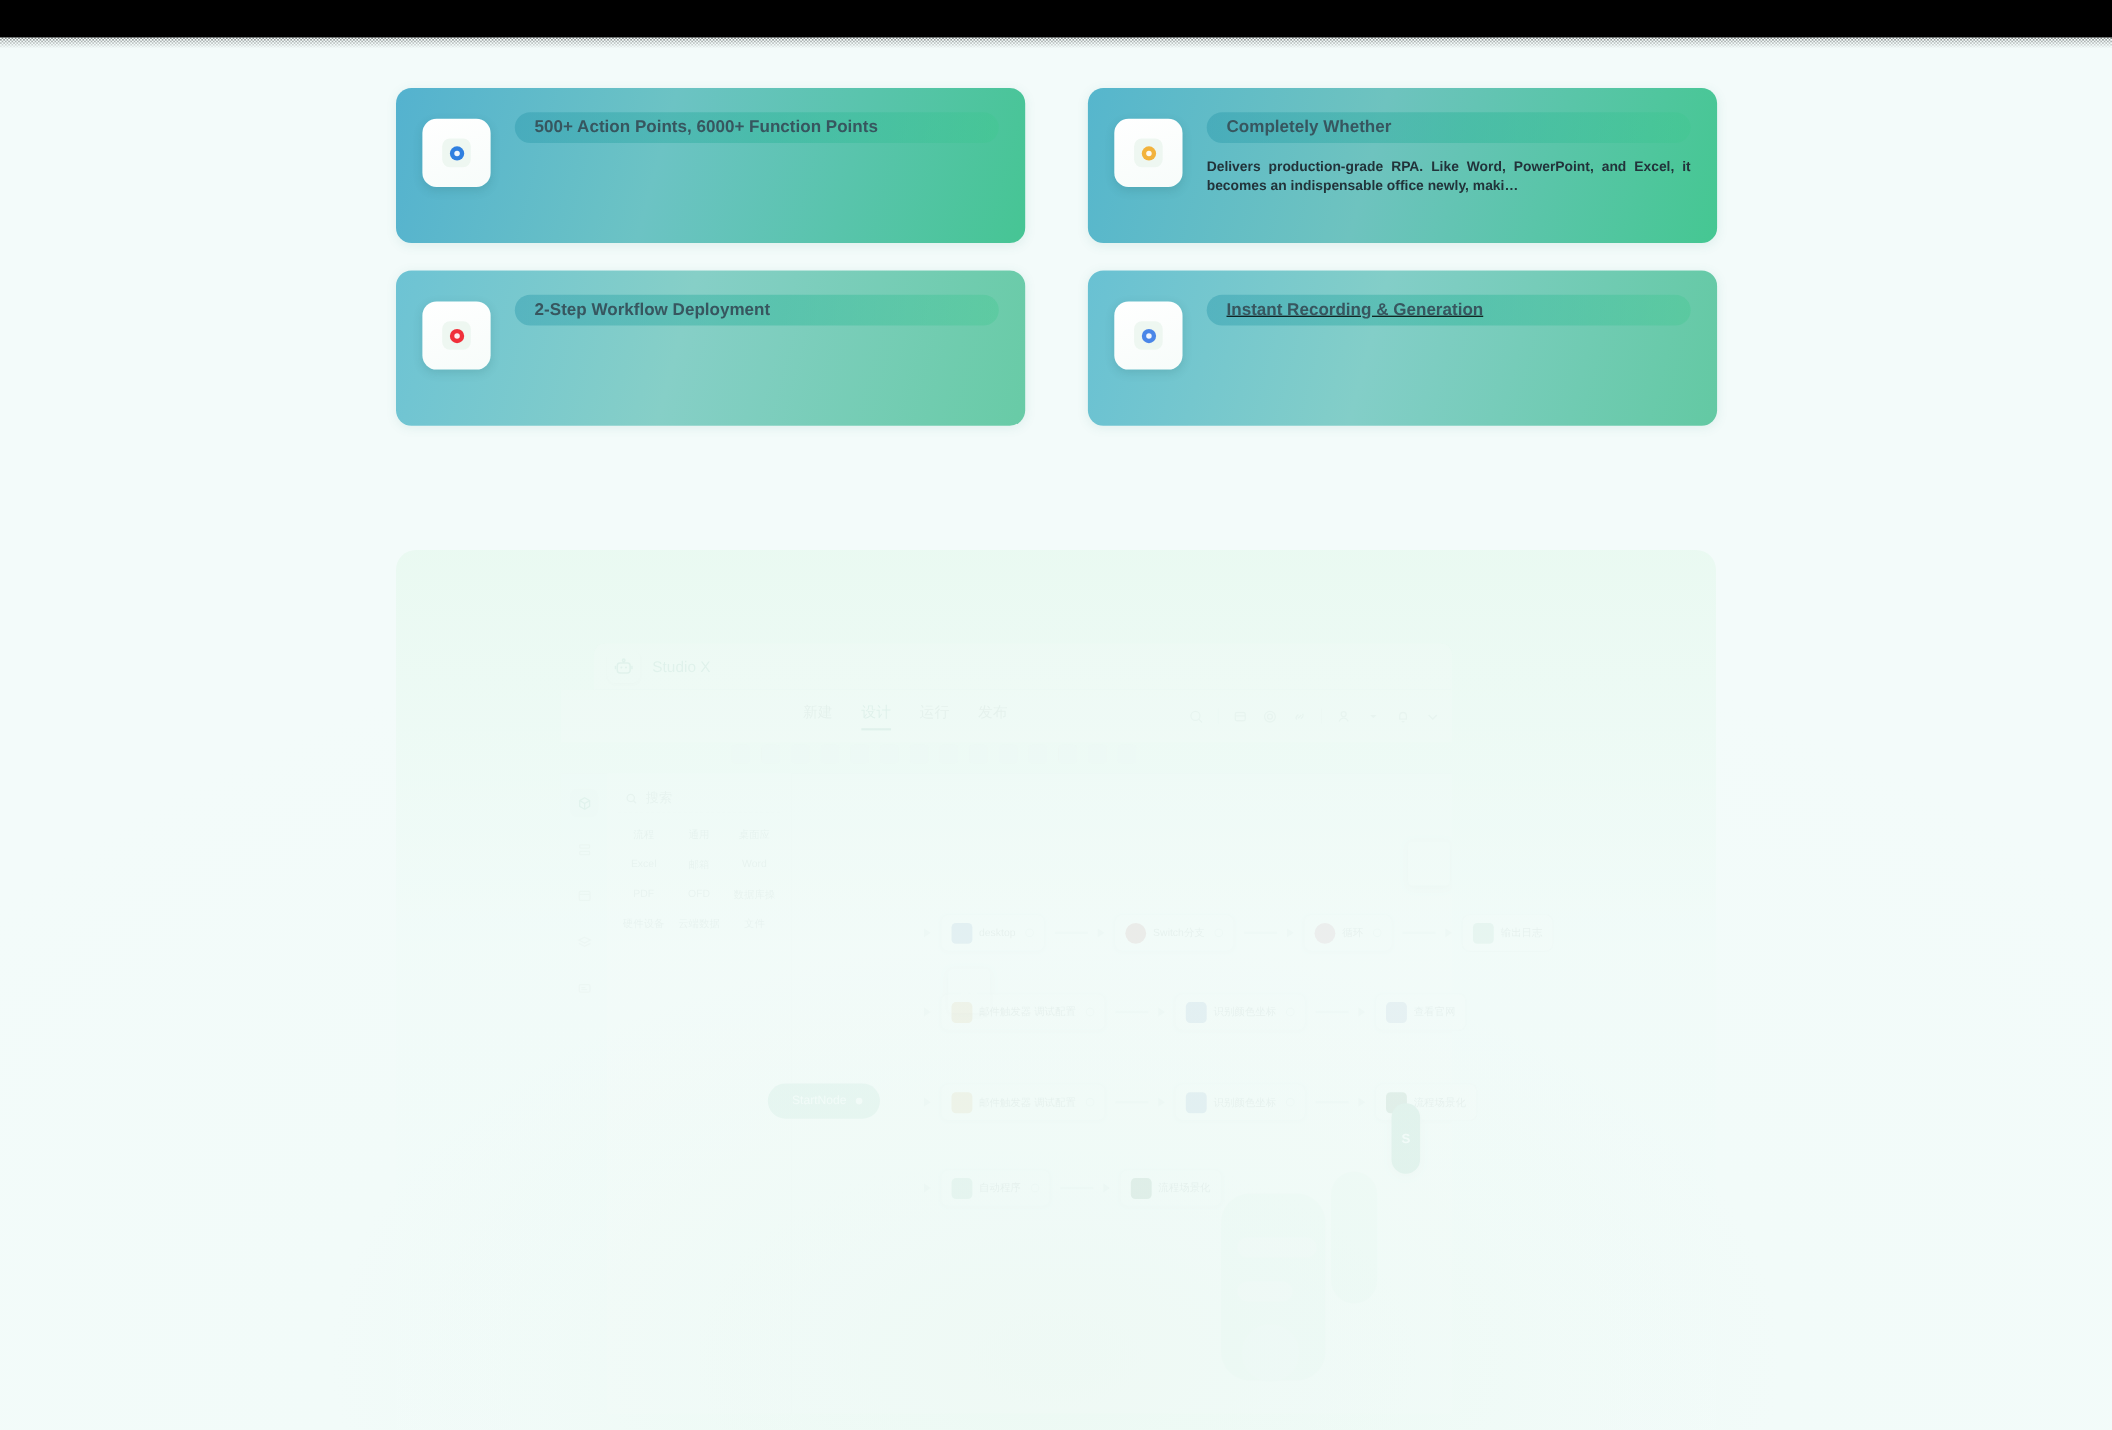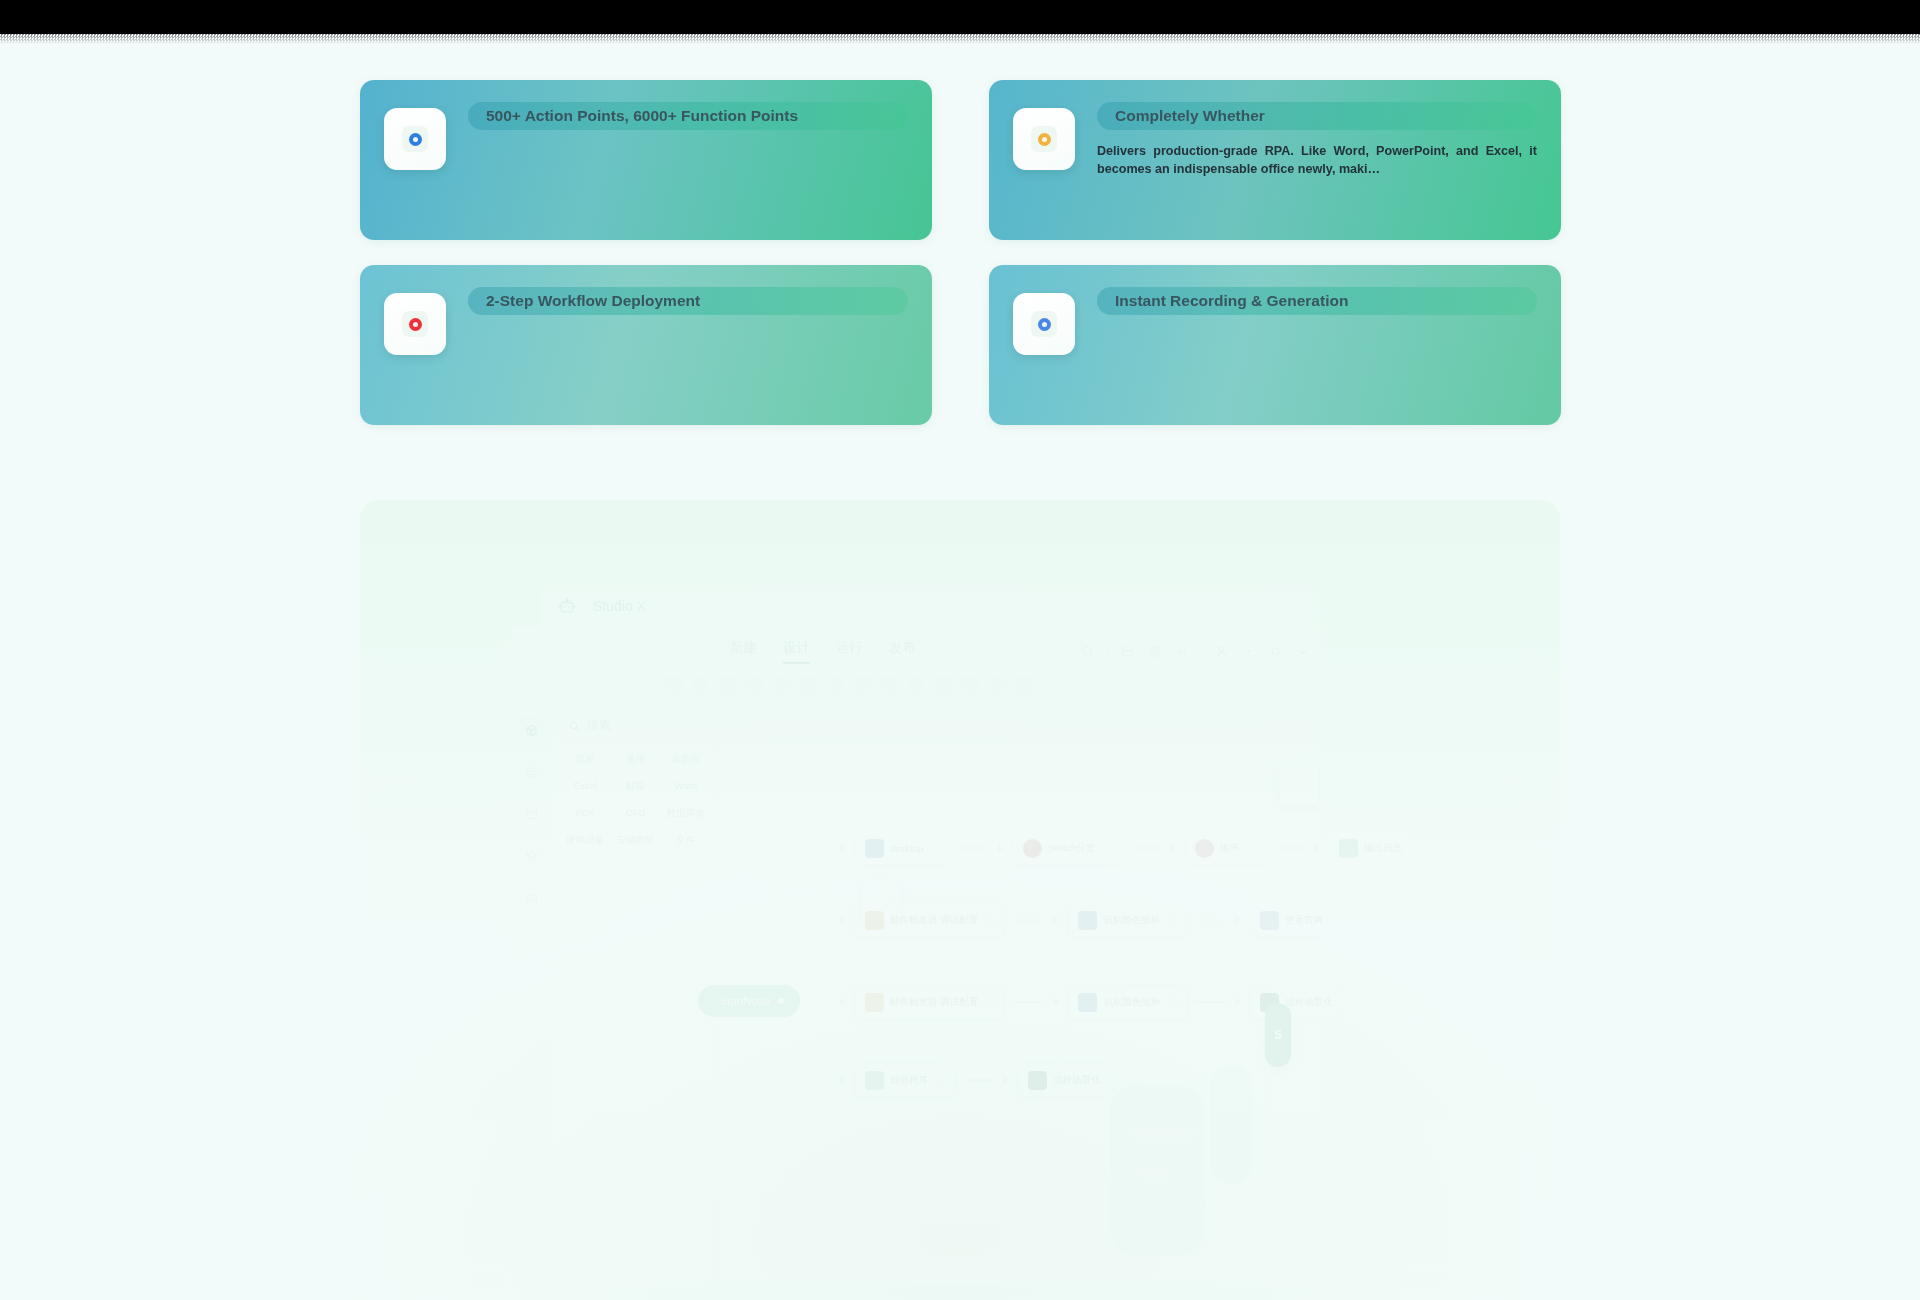--- a/index.html
+++ b/index.html
@@ -54,32 +54,32 @@
     left: 360px;
     top: 80px;
     width: 1200px;
     display: grid;
     grid-template-columns: 572px 572px;
     grid-gap: 25px 57px;
   }
 
   .card {
     position: relative;
-    height: 160px;
+    height: 141px;
     border-radius: 14px;
     padding: 22px 24px;
     display: flex;
     align-items: flex-start;
     overflow: hidden;
     box-shadow: 0 2px 10px rgba(60,140,130,0.10);
   }
   .card.c1 { background: linear-gradient(105deg, #54b2cf 0%, #6cc3c4 42%, #46c594 100%); }
   .card.c2 { background: linear-gradient(105deg, #56b6cd 0%, #6ec3bf 45%, #45c792 100%); }
   .card.c3 { background: linear-gradient(105deg, #6dc3d4 0%, #86cfc7 45%, #68cba6 100%); }
-  .card.c4 { background: linear-gradient(105deg, #69c1d3 0%, #83cec8 45%, #63c9a3 100%); }
+  .card.c4 { background: linear-gradient(105deg, #69c1d3 0%, #83cec8 45%, #63c9a3 100%); text-decoration: underline; }
 
   .card-icon-tile {
     flex: 0 0 auto;
     width: 62px;
     height: 62px;
     border-radius: 13px;
     background: linear-gradient(160deg, #ffffff 0%, #f7fcfa 100%);
     box-shadow: 0 3px 9px rgba(30,90,90,0.16);
     display: flex;
     align-items: center;

